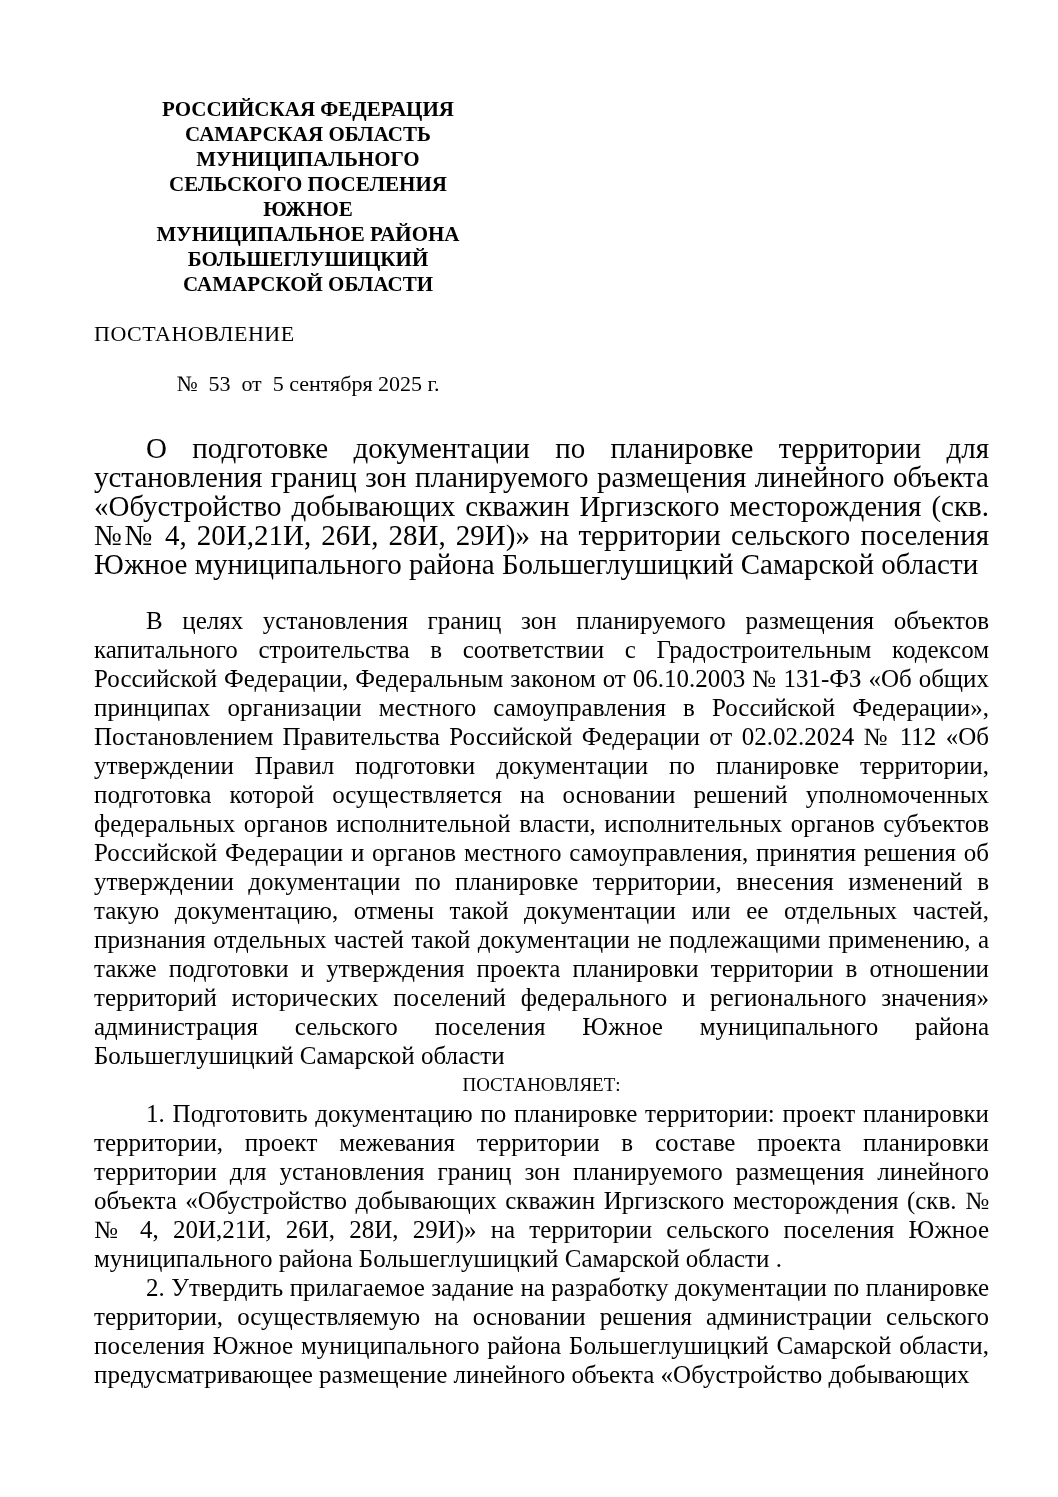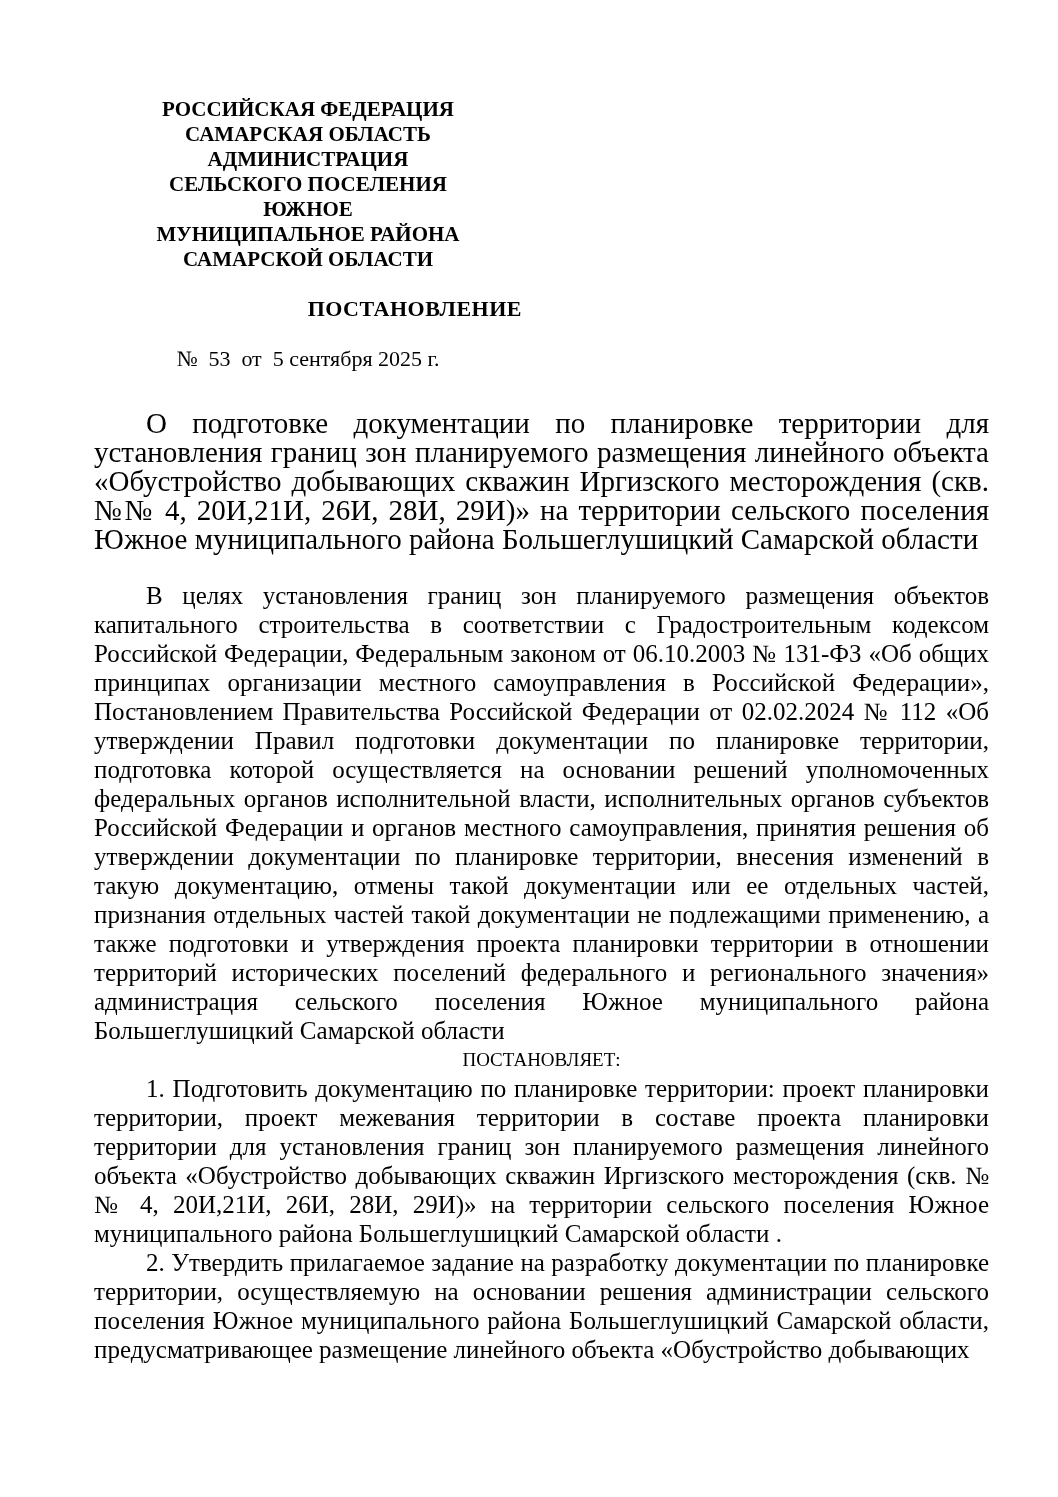--- a/index.html
+++ b/index.html
@@ -20,22 +20,22 @@
   .org-block {
     width: 428px;
     text-align: center;
     font-weight: bold;
     font-size: 21px;
     line-height: 25px;
   }
   .org-line { white-space: nowrap; }
   .doc-type {
     width: 428px;
-    text-align: right;
-    font-weight: bold;
+    text-align: left;
+    font-weight: normal;
     font-size: 22px;
     line-height: 25px;
     margin-top: 24px;
     letter-spacing: 0.5px;
   }
   .doc-number {
     width: 428px;
     text-align: center;
     font-weight: normal;
     font-size: 22px;
@@ -66,24 +66,25 @@
   }
 </style>
 </head>
 <body>
 
 <div class="page">
 
   <div class="org-block">
     <div class="org-line">РОССИЙСКАЯ ФЕДЕРАЦИЯ</div>
     <div class="org-line">САМАРСКАЯ ОБЛАСТЬ</div>
-    <div class="org-line">АДМИНИСТРАЦИЯ</div>
+    <div class="org-line">МУНИЦИПАЛЬНОГО</div>
     <div class="org-line">СЕЛЬСКОГО ПОСЕЛЕНИЯ</div>
     <div class="org-line">ЮЖНОЕ</div>
     <div class="org-line">МУНИЦИПАЛЬНОЕ РАЙОНА</div>
+    <div class="org-line">БОЛЬШЕГЛУШИЦКИЙ</div>
     <div class="org-line">САМАРСКОЙ ОБЛАСТИ</div>
   </div>
 
   <div class="doc-type">ПОСТАНОВЛЕНИЕ</div>
 
   <div class="doc-number">№  53  от  5 сентября 2025 г.</div>
 
   <p class="title">О подготовке документации по планировке территории для установления границ зон планируемого размещения линейного объекта «Обустройство добывающих скважин Иргизского месторождения (скв. №№ 4, 20И,21И, 26И, 28И, 29И)» на территории сельского поселения Южное муниципального района Большеглушицкий Самарской области</p>
 
   <p class="para preamble">В целях установления границ зон планируемого размещения объектов капитального строительства в соответствии с Градостроительным кодексом Российской Федерации, Федеральным законом от 06.10.2003 № 131-ФЗ «Об общих принципах организации местного самоуправления в Российской Федерации», Постановлением Правительства Российской Федерации от 02.02.2024 № 112 «Об утверждении Правил подготовки документации по планировке территории, подготовка которой осуществляется на основании решений уполномоченных федеральных органов исполнительной власти, исполнительных органов субъектов Российской Федерации и органов местного самоуправления, принятия решения об утверждении документации по планировке территории, внесения изменений в такую документацию, отмены такой документации или ее отдельных частей, признания отдельных частей такой документации не подлежащими применению, а также подготовки и утверждения проекта планировки территории в отношении территорий исторических поселений федерального и регионального значения» администрация сельского поселения Южное муниципального района Большеглушицкий Самарской области</p>

